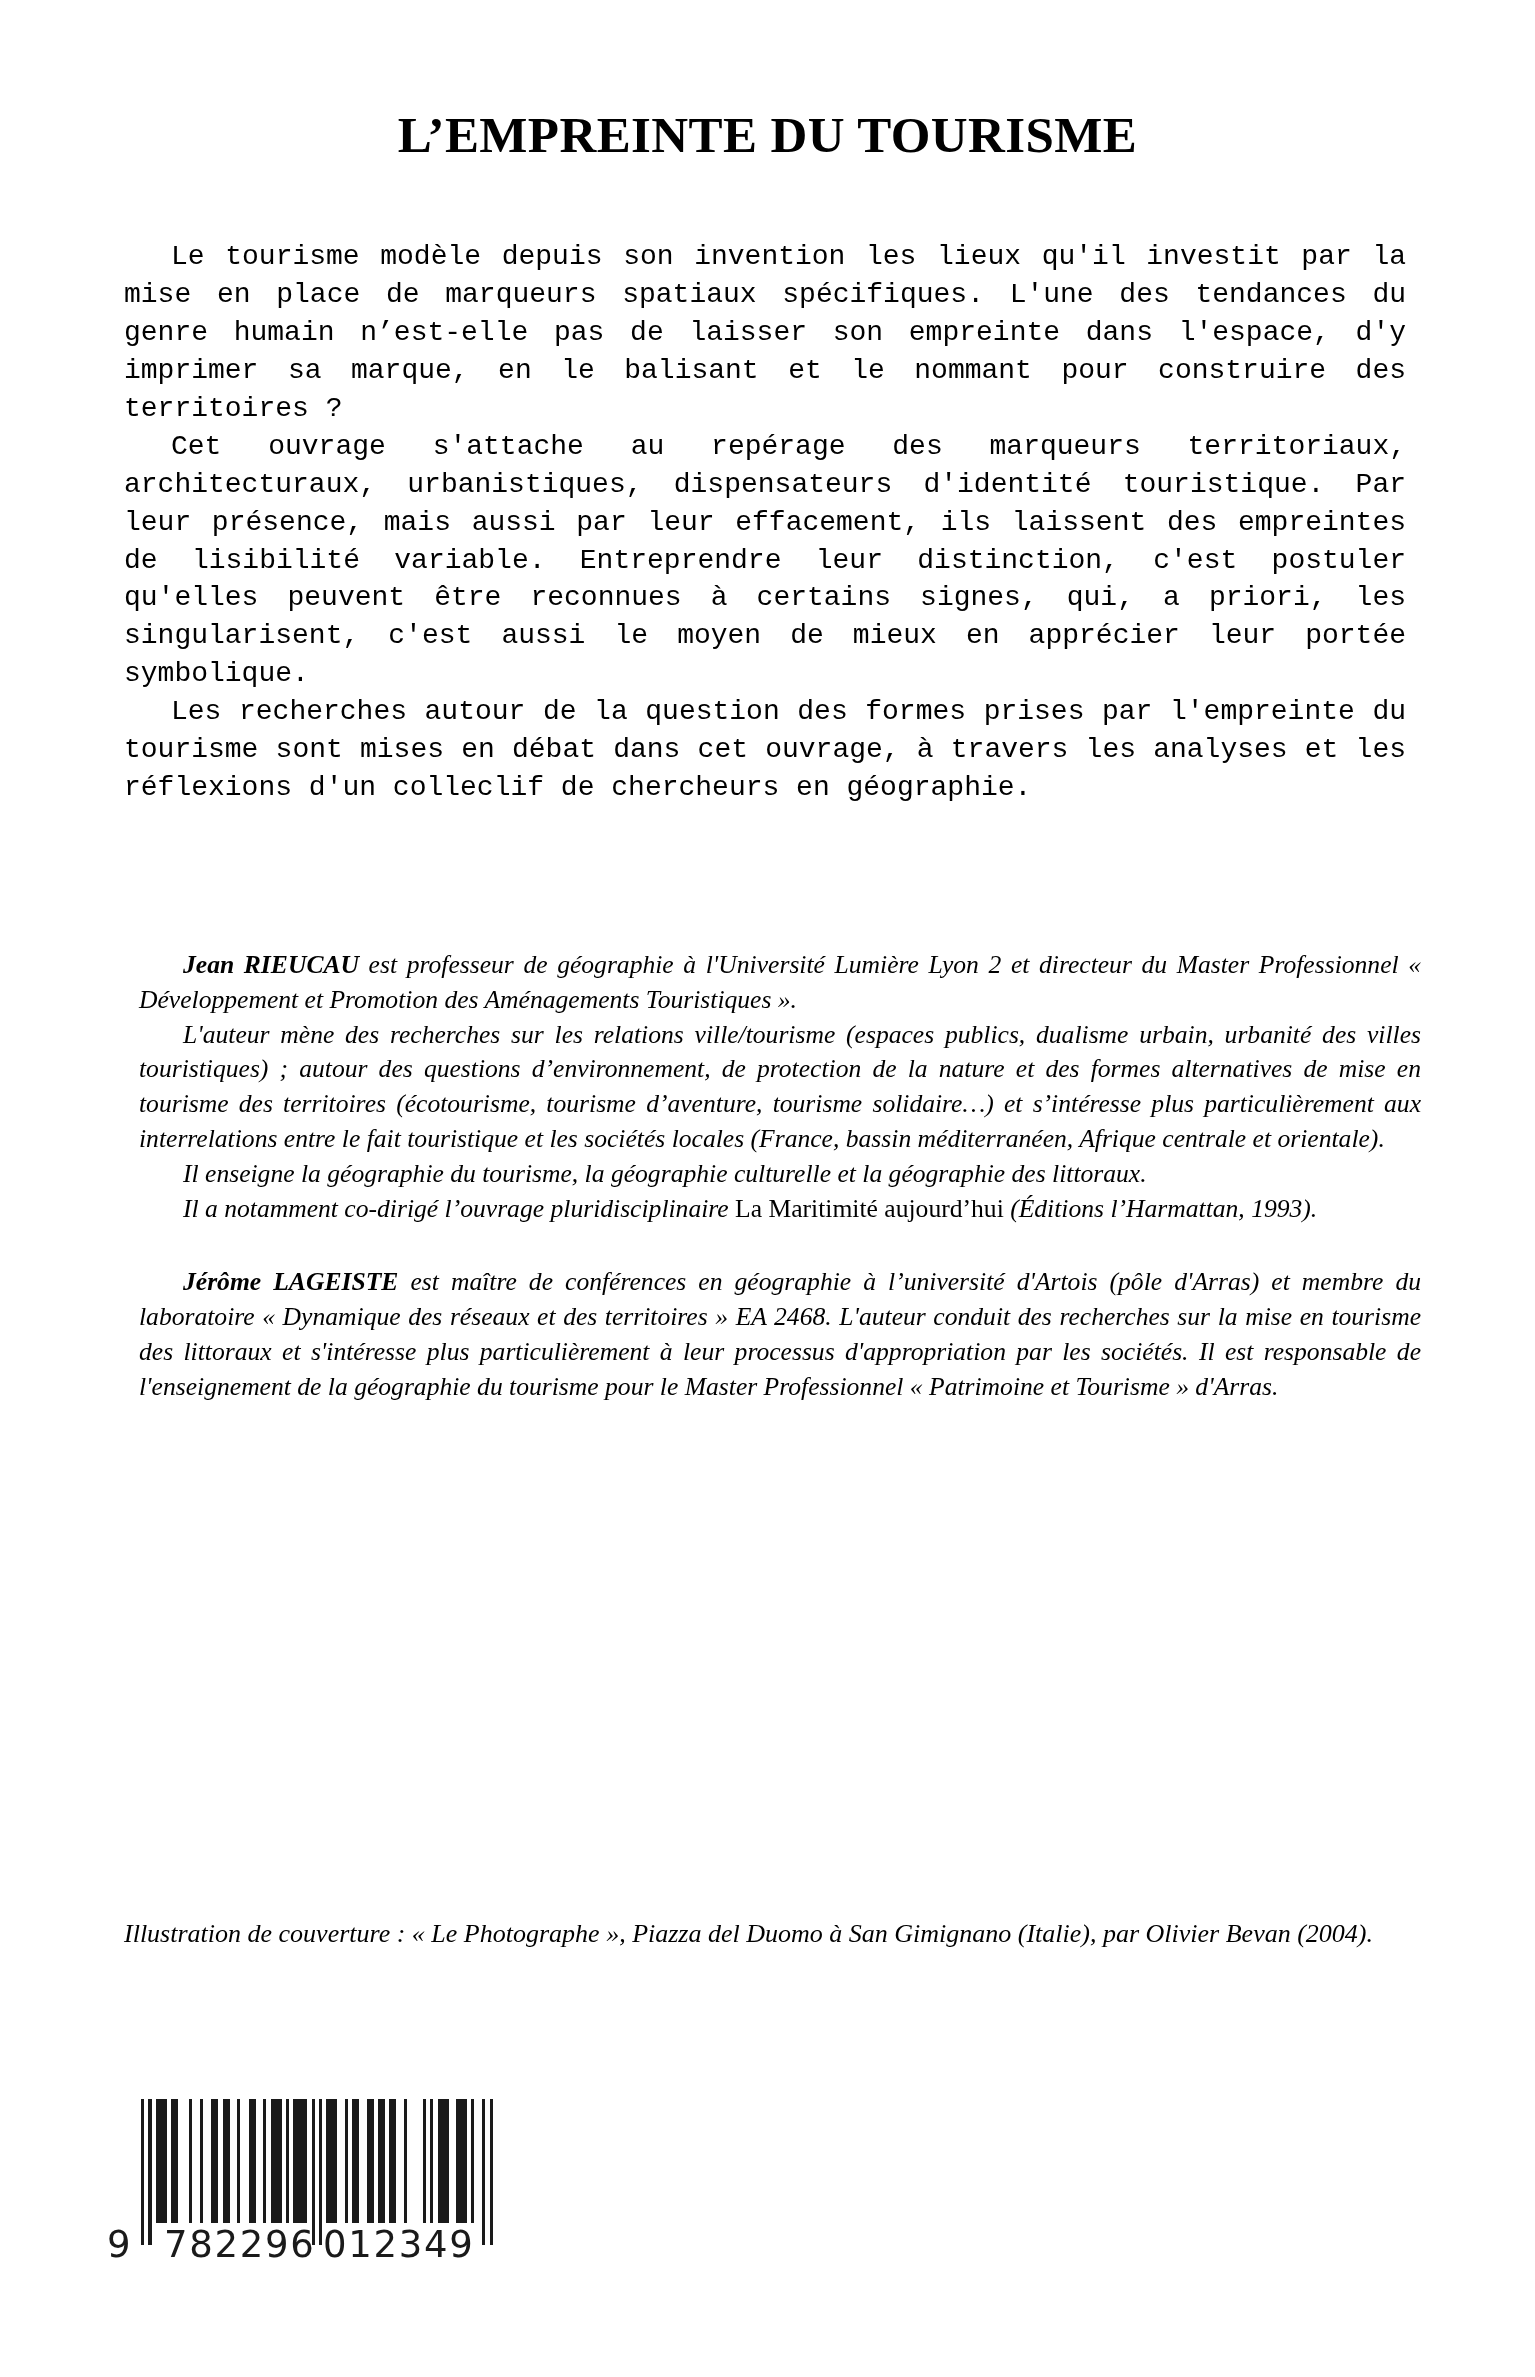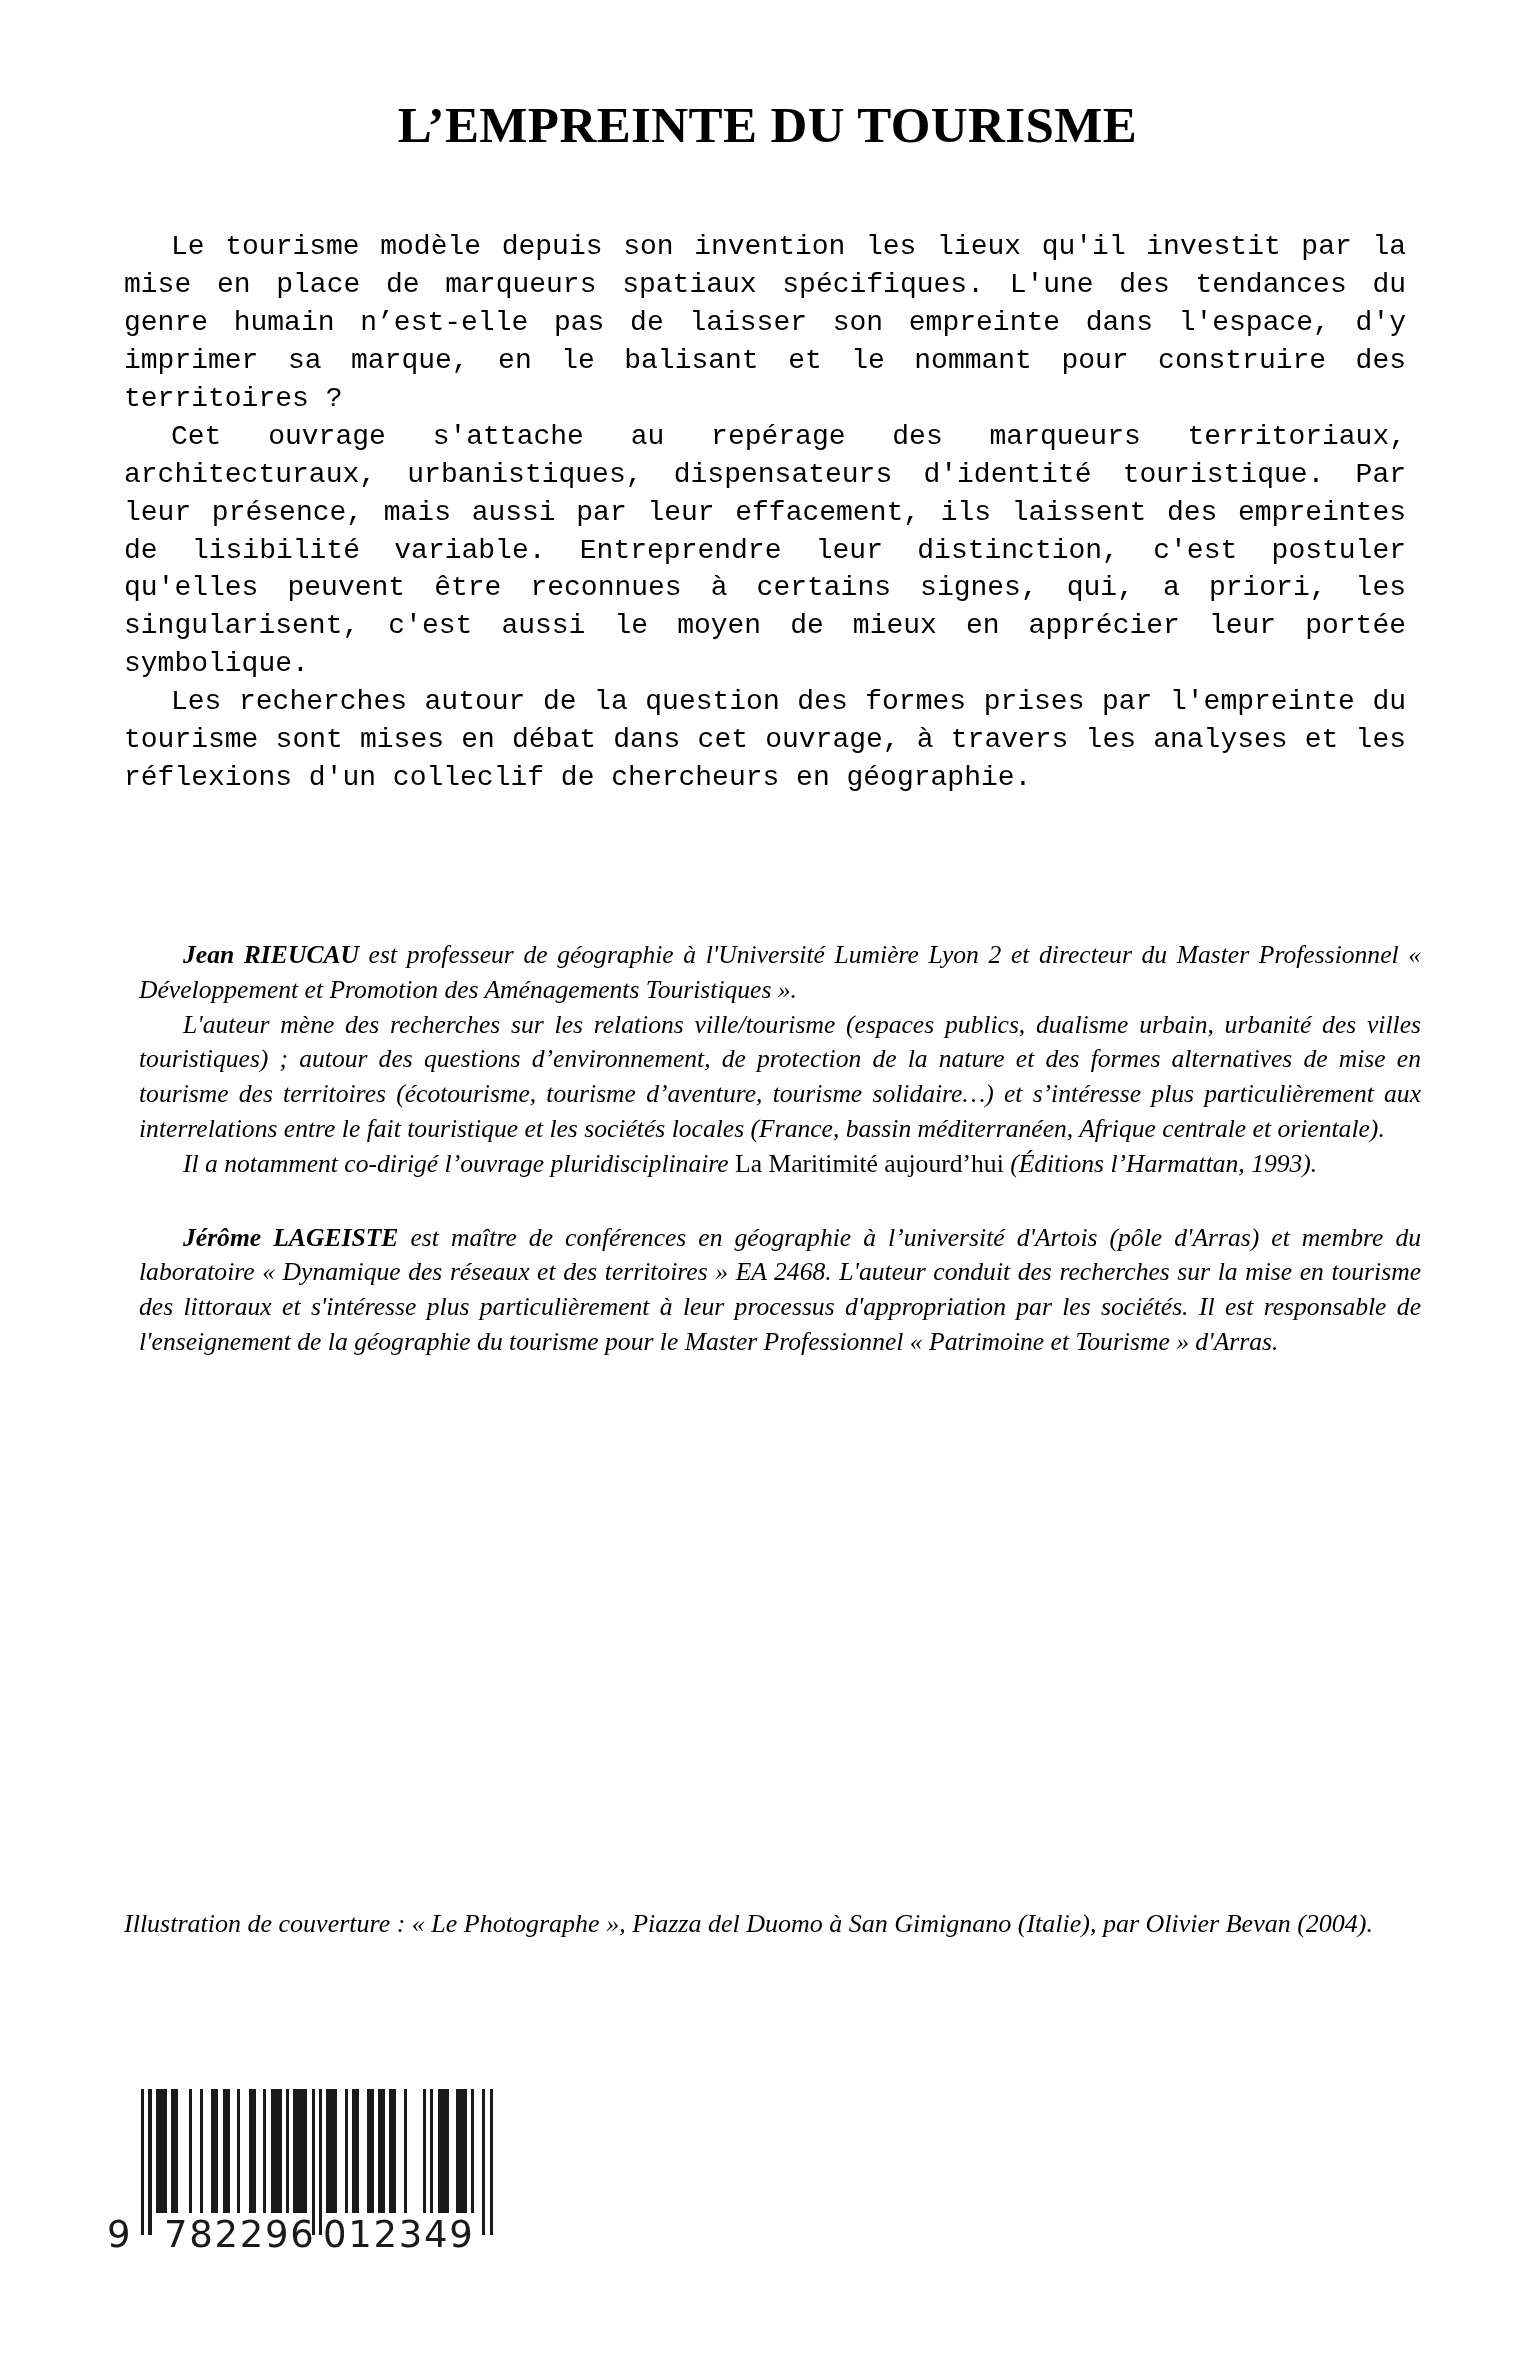--- a/index.html
+++ b/index.html
@@ -12,20 +12,21 @@
     height: 2377px;
     position: relative;
     font-family: "Liberation Serif", "DejaVu Serif", serif;
     color: #000000;
     overflow: hidden;
   }
 
   .page {
     position: absolute;
     inset: 0;
+    margin-top: 10px;
   }
 
   
   .title {
     position: absolute;
     left: 0;
     right: 0;
     top: 65px;
     text-align: center;
     font-size: 51px;
@@ -161,20 +162,21 @@
     <p>Cet ouvrage s'attache au repérage des marqueurs territoriaux, architecturaux, urbanistiques, dispensateurs d'identité touristique. Par leur présence, mais aussi par leur effacement, ils laissent des empreintes de lisibilité variable. Entreprendre leur distinction, c'est postuler qu'elles peuvent être reconnues à certains signes, qui, a priori, les singularisent, c'est aussi le moyen de mieux en apprécier leur portée symbolique.</p>
     <p>Les recherches autour de la question des formes prises par l'empreinte du tourisme sont mises en débat dans cet ouvrage, à travers les analyses et les réflexions d'un colleclif de chercheurs en géographie.</p>
   </div>
 
   <div class="bios">
 
     <p><span class="name">Jean RIEUCAU</span><span> est professeur de géographie à l'Université Lumière Lyon 2 et directeur du Master Professionnel « Développement et Promotion des Aménagements Touristiques ».</span></p>
 
     <p>L'auteur mène des recherches sur les relations ville/tourisme (espaces publics, dualisme urbain, urbanité des villes touristiques) ; autour des questions d’environnement, de protection de la nature et des formes alternatives de mise en tourisme des territoires (écotourisme, tourisme d’aventure, tourisme solidaire…) et s’intéresse plus particulièrement aux interrelations entre le fait touristique et les sociétés locales (France, bassin méditerranéen, Afrique centrale et orientale).</p>
 
+    <p>Il enseigne la géographie du tourisme, la géographie culturelle et la géographie des littoraux.</p>
 
     <p><span>Il a notamment co-dirigé l’ouvrage pluridisciplinaire </span><span class="worktitle">La Maritimité aujourd’hui</span><span> (Éditions l’Harmattan, 1993).</span></p>
 
     <p class="gap-before"><span class="name">Jérôme LAGEISTE</span><span> est maître de conférences en géographie à l’université d'Artois (pôle d'Arras) et membre du laboratoire « Dynamique des réseaux et des territoires » EA 2468. L'auteur conduit des recherches sur la mise en tourisme des littoraux et s'intéresse plus particulièrement à leur processus d'appropriation par les sociétés. Il est responsable de l'enseignement de la géographie du tourisme pour le Master Professionnel « Patrimoine et Tourisme » d'Arras.</span></p>
 
   </div>
 
   <div class="credit">
     <p>Illustration de couverture : « Le Photographe », Piazza del Duomo à San Gimignano (Italie), par Olivier Bevan (2004).</p>
   </div>

